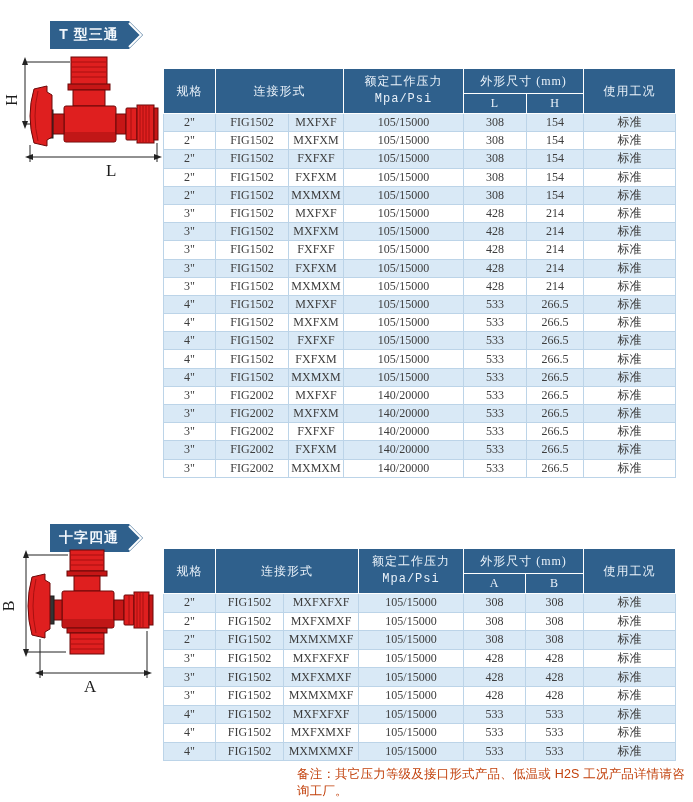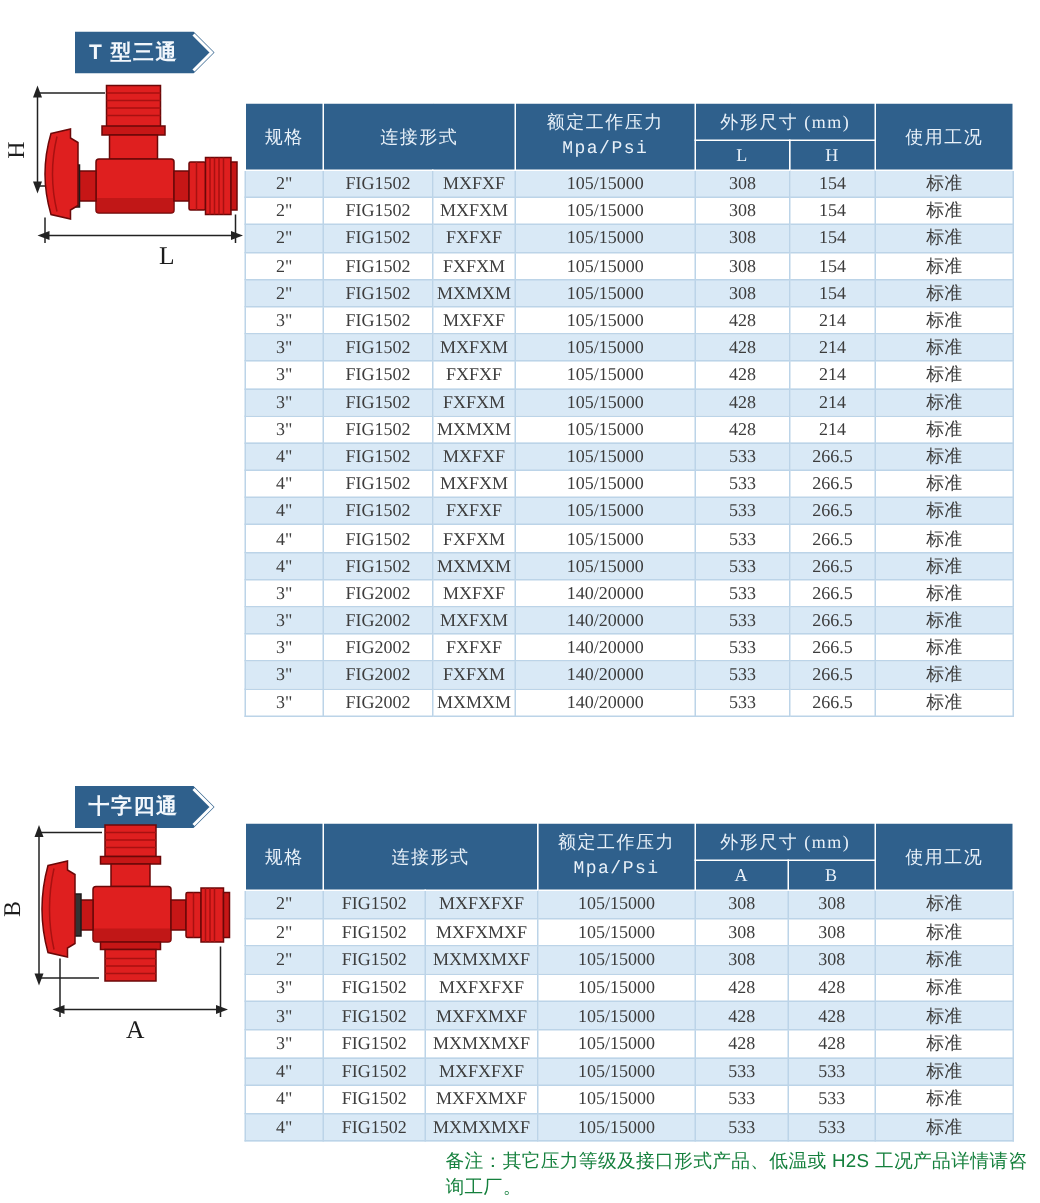--- a/index.html
+++ b/index.html
@@ -47,21 +47,21 @@
     font-family:"Liberation Serif", serif;
     border:1px solid #bcd4e8;padding:0;
   }
   .table-tee tbody td{height:17.2px;}
   .table-cross tbody td{height:17.6px;}
   tbody tr:nth-child(odd) td{background:#d9e9f6;}
   tbody tr:nth-child(even) td{background:#ffffff;}
 
   .note{
     position:absolute;left:297px;top:766px;width:390px;
-    font-size:12.5px;color:#15803d;font-family:"Liberation Sans", sans-serif;
+    font-size:12.5px;color:#c2410c;font-family:"Liberation Sans", sans-serif;
     letter-spacing:0.2px;
   }
   .fit-outline{stroke:#6b0808;stroke-width:1;}
 </style>
 </head>
 <body>
 
 <div class="badge badge-tee">
   <svg width="95" height="28" viewBox="0 0 95 28">
     <polygon points="0,0 79,0 93,14 79,28 0,28" fill="#2f608c"></polygon>

